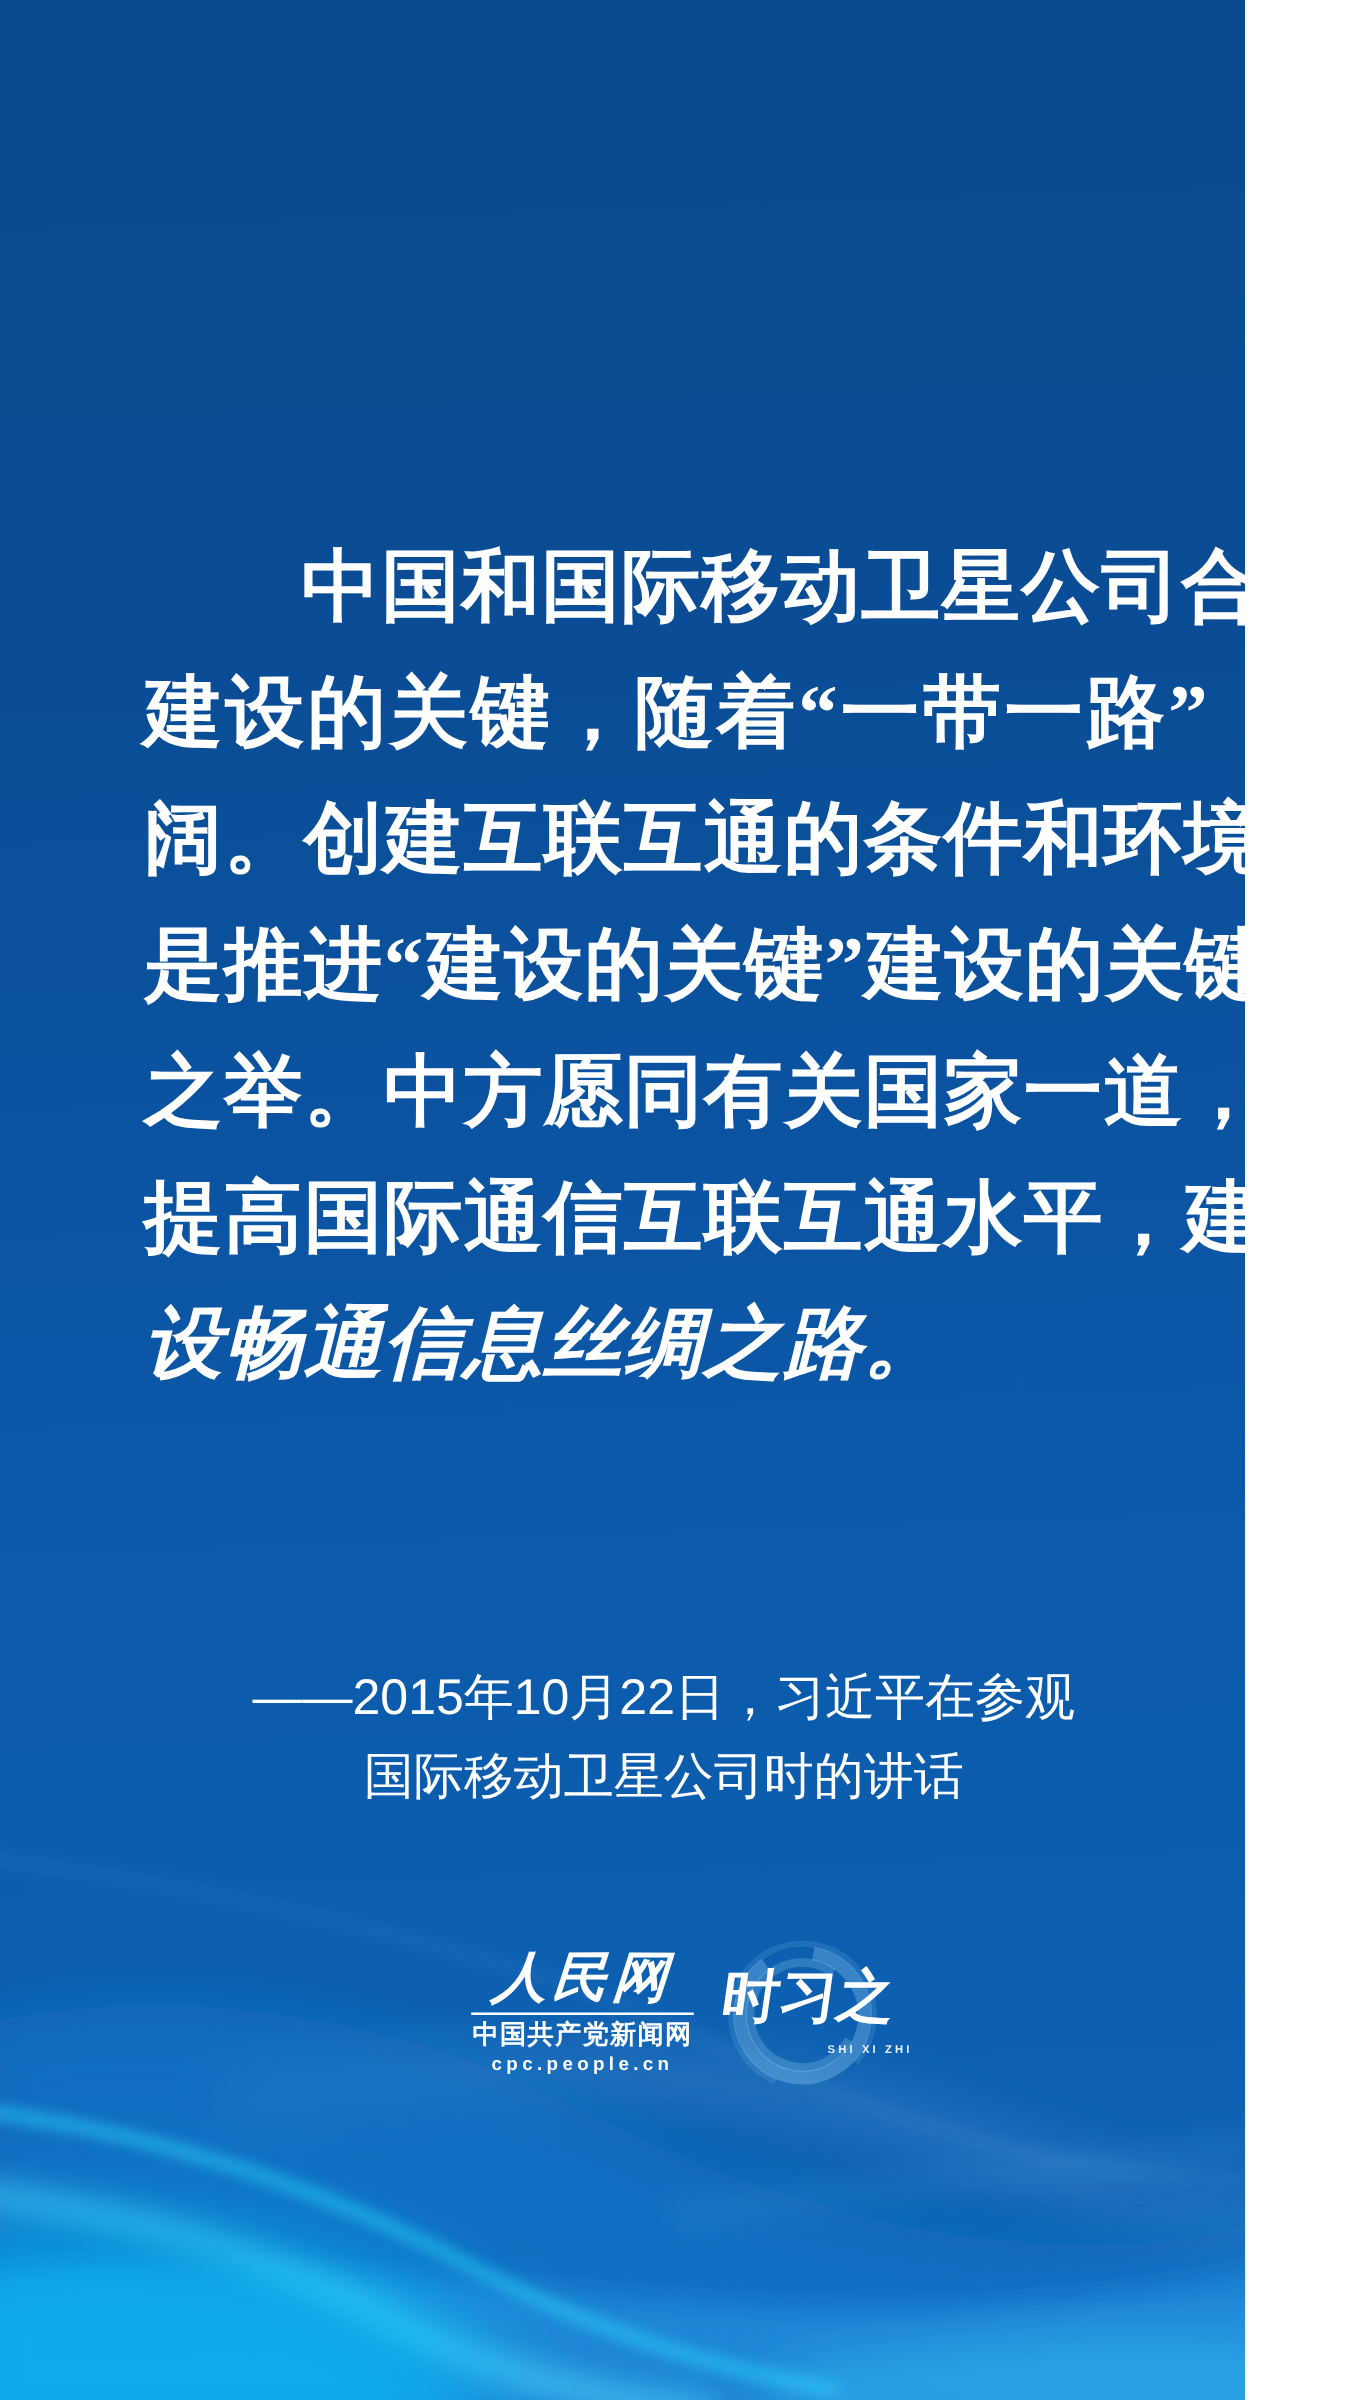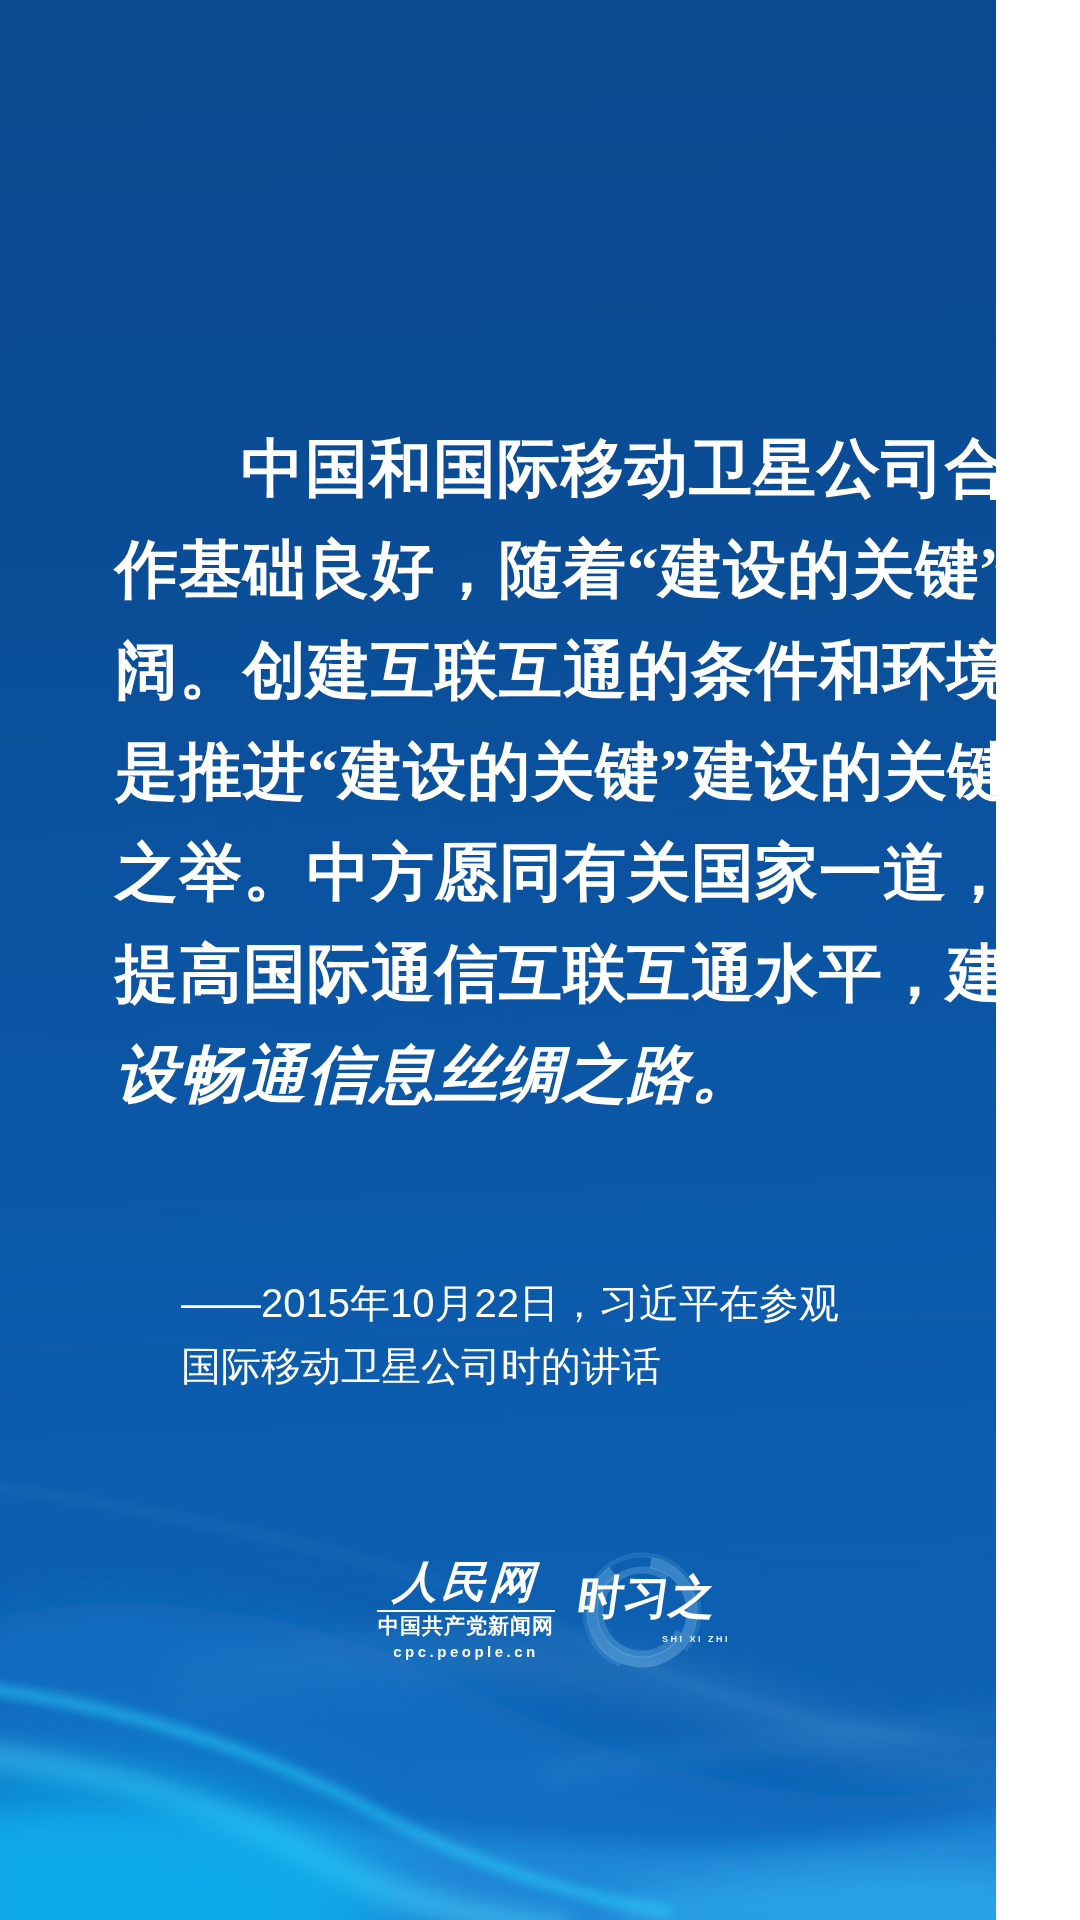--- a/index.html
+++ b/index.html
@@ -45,22 +45,22 @@
     text-align-last:justify;
     text-justify:inter-character;
     white-space:nowrap;
     letter-spacing:1px;
   }
   .qline.first{text-indent:126px;}
   .qline.last{text-align-last:left;font-style:italic;}
 
   
   .attribution{
-    position:absolute;right:115px;top:1272px;width:700px;
-    text-align:left;
+    position:absolute;right:115px;top:1327px;width:700px;
+    text-align:center;
     font-size:40px;line-height:63px;
     font-weight:500;
     color:var(--text);
   }
 
   
   .footer-left{
     position:absolute;left:377px;top:1558px;width:178px;
     text-align:center;color:var(--text);
   }
@@ -71,21 +71,20 @@
     letter-spacing:4px;
     transform:skewX(-4deg);
   }
   .rmw-divider{
     width:178px;height:2px;background:var(--text);
     margin:2px 0 4px 0;
   }
   .rmw-name{
     font-size:21px;font-weight:700;letter-spacing:1px;line-height:24px;
     white-space:nowrap;
-    font-family:Liberation Mono, monospace;
   }
   .rmw-url{
     font-size:15px;font-weight:700;letter-spacing:3.5px;line-height:20px;
     margin-top:2px;white-space:nowrap;
   }
 
   .footer-right{
     position:absolute;left:572px;top:1548px;width:170px;height:140px;
   }
   .sxz-ring{position:absolute;left:0;top:0;}
@@ -139,21 +138,21 @@
 
     <ellipse cx="90" cy="615" rx="300" ry="140" fill="rgba(0,205,255,0.5)" filter="url(#b40)"></ellipse>
 
     <path d="M 620 600 C 800 565 960 560 1100 585 L 1100 640 L 620 640 Z" fill="rgba(60,200,250,0.45)" filter="url(#b22)"></path>
 
     <path d="M 540 475 C 720 438 900 445 1100 392" fill="none" stroke="rgba(130,215,250,0.3)" stroke-width="6" filter="url(#b12)"></path>
   </svg>
 
   <div class="quote">
     <div class="qline first">中国和国际移动卫星公司合</div>
-    <div class="qline">作基础良好，随着“建设的关键”</div>
+    <div class="qline">建设的关键，随着“一带一路”</div>
     <div class="qline">阔。创建互联互通的条件和环境</div>
     <div class="qline">是推进“建设的关键”建设的关键</div>
     <div class="qline">之举。中方愿同有关国家一道，</div>
     <div class="qline">提高国际通信互联互通水平，建</div>
     <div class="qline last">设畅通信息丝绸之路。</div>
   </div>
 
   <div class="attribution">
     <div>——2015年10月22日，习近平在参观</div>
     <div>国际移动卫星公司时的讲话</div>

